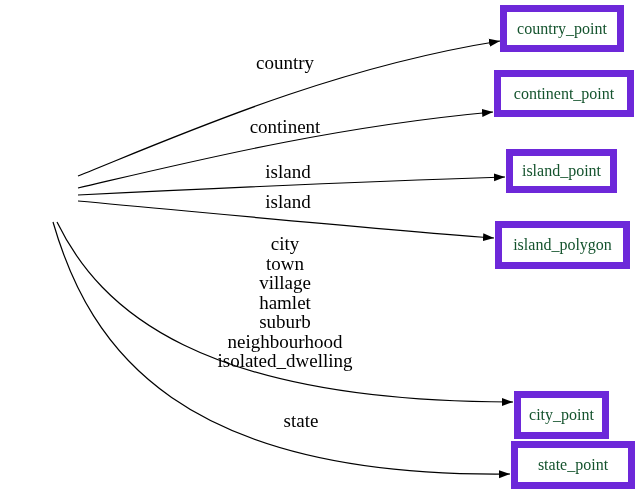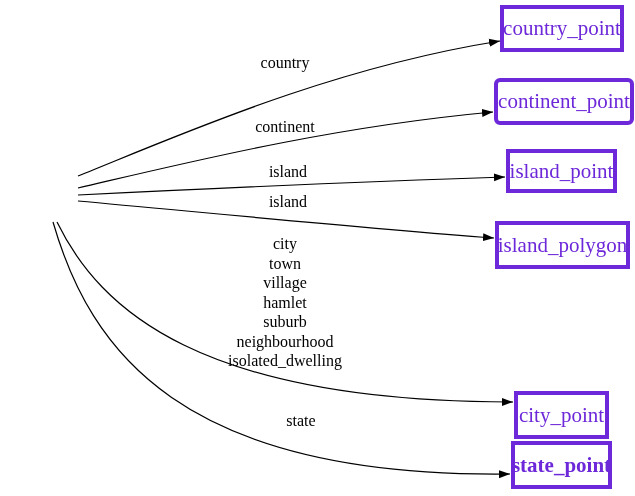--- a/index.html
+++ b/index.html
@@ -23,41 +23,41 @@
     height: 496px;
   }
   .edge-path {
     fill: none;
     stroke: #000000;
     stroke-width: 1.2;
   }
   .node {
     position: absolute;
     box-sizing: border-box;
-    border: 4px solid #6d28d9;
+    border: 7px solid #6d28d9;
     background: #ffffff;
-    color: #6d28d9;
+    color: #14532d;
     display: flex;
     align-items: center;
     justify-content: center;
-    font-size: 21px;
+    font-size: 16px;
     white-space: nowrap;
   }
   .node-place           { left: 4px;   top: 175px; width: 74px;  height: 46px; }
   .node-country-point   { left: 500px; top: 5px;   width: 124px; height: 47px; }
-  .node-continent-point { left: 494px; top: 78px;  width: 140px; height: 47px; border-radius: 6px; }
+  .node-continent-point { left: 494px; top: 70px;  width: 140px; height: 47px; }
   .node-island-point    { left: 506px; top: 149px; width: 111px; height: 44px; }
   .node-island-polygon  { left: 495px; top: 221px; width: 135px; height: 48px; }
   .node-city-point      { left: 514px; top: 391px; width: 95px;  height: 48px; }
-  .node-state-point     { left: 511px; top: 441px; width: 101px; height: 48px; font-weight: bold; }
+  .node-state-point     { left: 511px; top: 441px; width: 124px; height: 48px; }
   .edge-label {
     position: absolute;
     transform: translateX(-50%);
     color: #000000;
-    font-size: 16px;
+    font-size: 19px;
     line-height: 19.5px;
     text-align: center;
     white-space: pre-line;
   }
   .elabel-country    { left: 285px; top: 53px;  }
   .elabel-continent  { left: 285px; top: 117px; }
   .elabel-island1    { left: 288px; top: 162px; }
   .elabel-island2    { left: 288px; top: 192px; }
   .elabel-city-group { left: 285px; top: 234px; }
   .elabel-state      { left: 269px; top: 411px; margin-left: 32px; }

